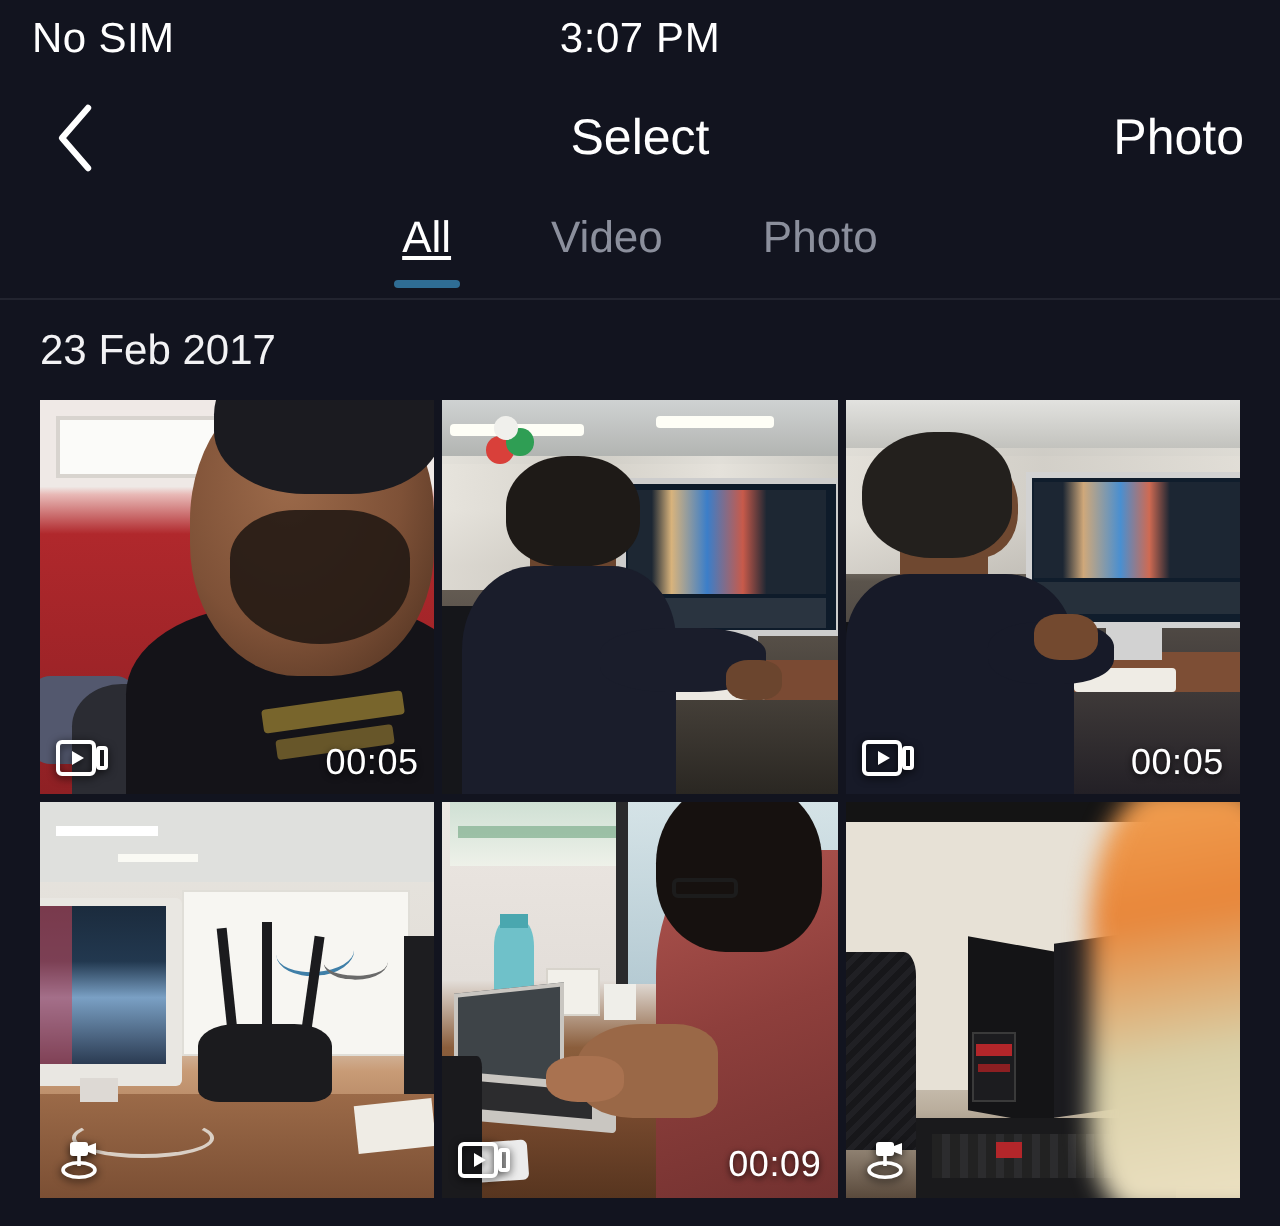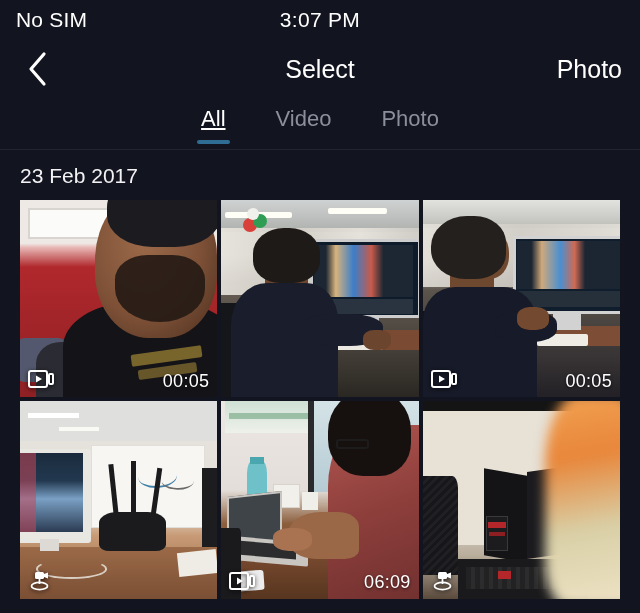--- a/index.html
+++ b/index.html
@@ -452,21 +452,21 @@
         <div class="layer c5-hand"></div>
       </div>
       <div class="cell-badges">
         <span class="badge-icon">
           <svg width="26" height="18" viewBox="0 0 26 18" fill="none">
             <rect x="1" y="1" width="18" height="16" rx="2" stroke="#ffffff" stroke-width="2"></rect>
             <path d="M8 5.5 L14 9 L8 12.5 Z" fill="#ffffff"></path>
             <rect x="21" y="4" width="4" height="10" rx="1" stroke="#ffffff" stroke-width="2"></rect>
           </svg>
         </span>
-        <span class="duration">06:09</span>
+        <span class="duration">00:09</span>
       </div>
     </div>
 
     <div class="cell">
       <div class="cell-art c6">
         <div class="layer c6-top"></div>
         <div class="layer c6-wall"></div>
         <div class="layer c6-chair"></div>
         <div class="layer c6-lapscr2"></div>
         <div class="layer c6-lapscr"></div>

